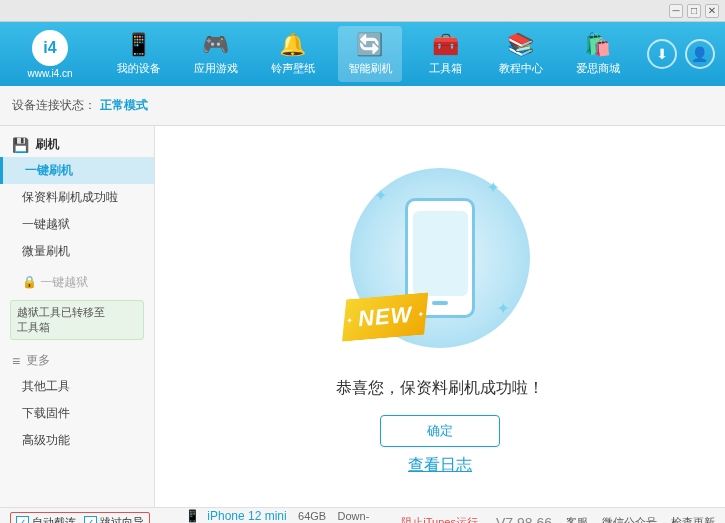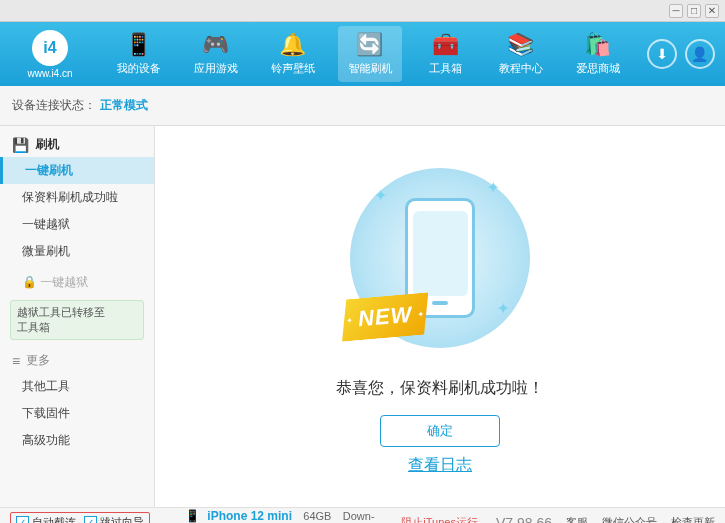--- a/index.html
+++ b/index.html
@@ -158,21 +158,21 @@
       display: flex; align-items: center; padding: 0 10px;
     }
     .bottom-left { display: flex; align-items: center; gap: 8px; width: 165px; }
     .checkbox-label { display: flex; align-items: center; gap: 3px; cursor: pointer; font-size: 11px; color: #333; }
     .checkbox-box {
       width: 13px; height: 13px; border: 1px solid #1ba0d8; background: #fff;
       display: flex; align-items: center; justify-content: center;
     }
     .checkbox-box.checked::after { content: '✓'; color: #1ba0d8; font-size: 10px; }
     .device-info { flex: 1; padding-left: 10px; }
-    .device-name { color: #1ba0d8; font-weight: bold; font-size: 12px; }
+    .device-name { color: #1ba0d8; font-weight: normal; font-size: 12px; }
     .device-detail { color: #666; font-size: 11px; }
     .bottom-right { display: flex; align-items: center; gap: 14px; margin-left: auto; }
     .bottom-right-item { font-size: 11px; color: #555; cursor: pointer; }
     .version-text { font-size: 14px; color: #888; }
 
     
     .bottom-status { display: flex; align-items: center; }
     .stop-btn { font-size: 11px; color: #e05050; cursor: pointer; margin-right: 4px; }
   </style>
 </head>

